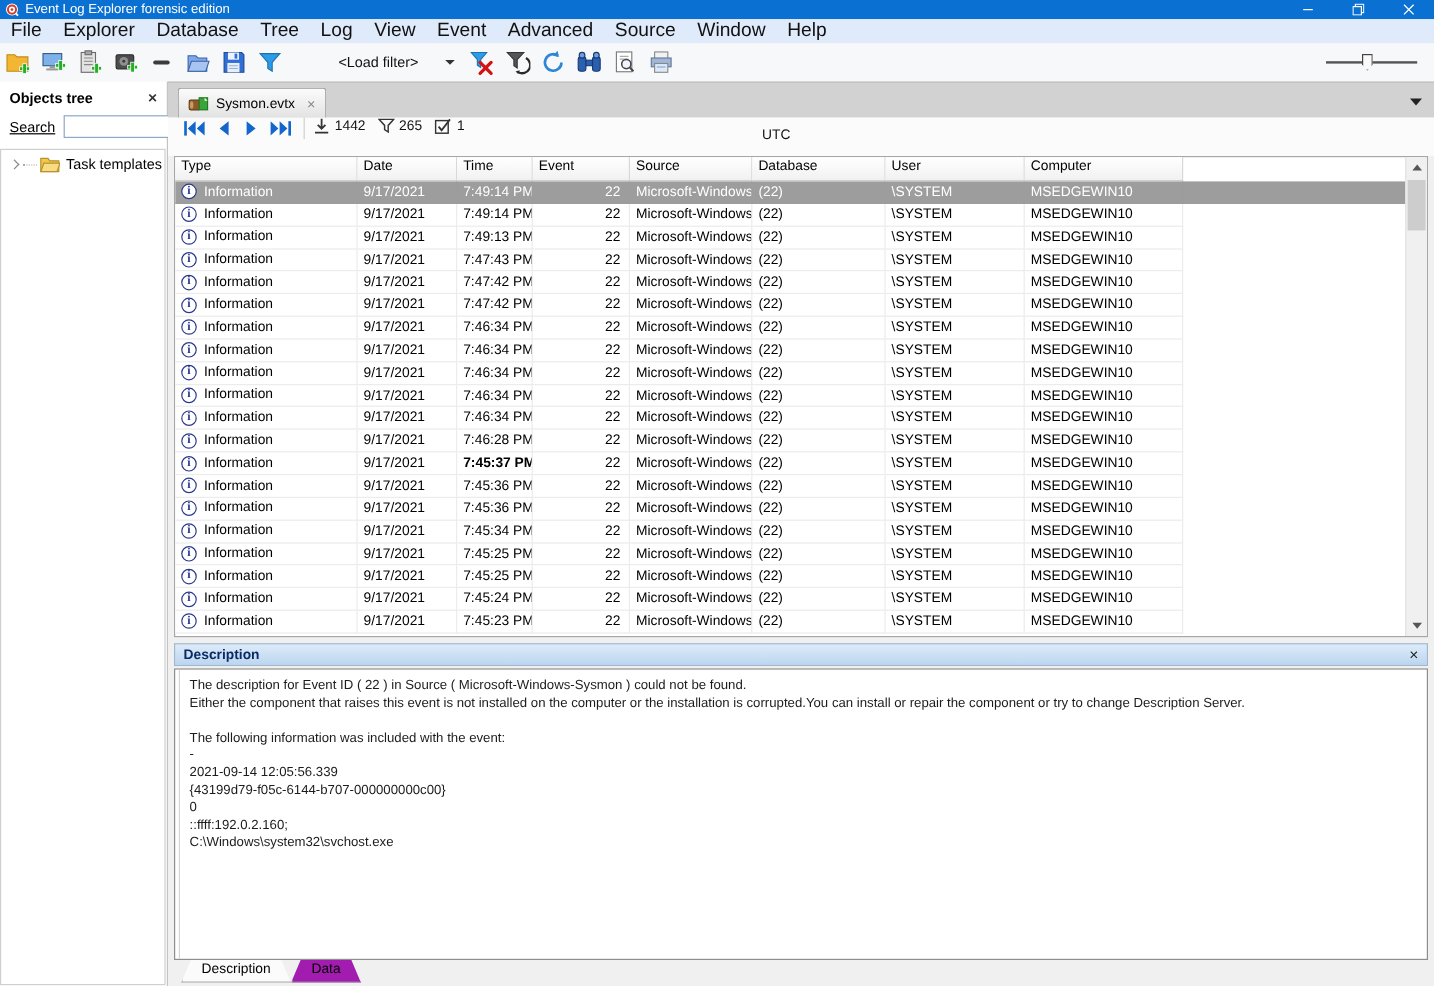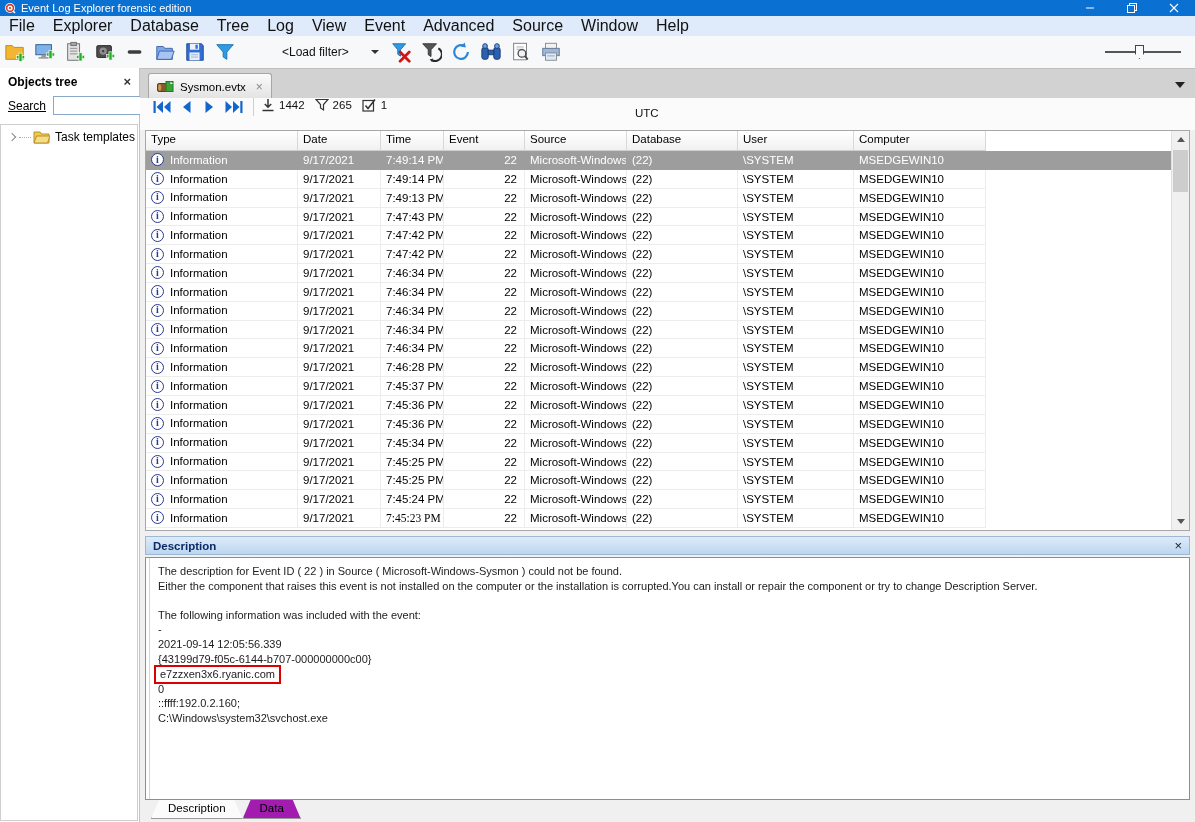--- a/index.html
+++ b/index.html
@@ -535,21 +535,21 @@
         <div class="lv-cell" style="width: 111px;">(22)</div>
         <div class="lv-cell" style="width: 116px;">\SYSTEM</div>
         <div class="lv-cell" style="width: 132px;">MSEDGEWIN10</div>
       </div>
       <div class="lv-row">
         <div class="lv-cell type-cell" style="width: 152px;">
           <span class="info-ico">i</span>
           <span>Information</span>
         </div>
         <div class="lv-cell" style="width: 83px;">9/17/2021</div>
-        <div class="lv-cell" style="width: 63px;">7:45:37 PM</div>
+        <div class="lv-cell" style="width: 63px; font-weight: bold;">7:45:37 PM</div>
         <div class="lv-cell num" style="width: 81px;">22</div>
         <div class="lv-cell" style="width: 102px;">Microsoft-Windows</div>
         <div class="lv-cell" style="width: 111px;">(22)</div>
         <div class="lv-cell" style="width: 116px;">\SYSTEM</div>
         <div class="lv-cell" style="width: 132px;">MSEDGEWIN10</div>
       </div>
       <div class="lv-row">
         <div class="lv-cell type-cell" style="width: 152px;">
           <span class="info-ico">i</span>
           <span>Information</span>
@@ -626,21 +626,21 @@
         <div class="lv-cell" style="width: 111px;">(22)</div>
         <div class="lv-cell" style="width: 116px;">\SYSTEM</div>
         <div class="lv-cell" style="width: 132px;">MSEDGEWIN10</div>
       </div>
       <div class="lv-row">
         <div class="lv-cell type-cell" style="width: 152px;">
           <span class="info-ico">i</span>
           <span>Information</span>
         </div>
         <div class="lv-cell" style="width: 83px;">9/17/2021</div>
-        <div class="lv-cell" style="width: 63px; font-family: Liberation Serif, serif;">7:45:23 PM</div>
+        <div class="lv-cell" style="width: 63px;">7:45:23 PM</div>
         <div class="lv-cell num" style="width: 81px;">22</div>
         <div class="lv-cell" style="width: 102px;">Microsoft-Windows</div>
         <div class="lv-cell" style="width: 111px;">(22)</div>
         <div class="lv-cell" style="width: 116px;">\SYSTEM</div>
         <div class="lv-cell" style="width: 132px;">MSEDGEWIN10</div>
       </div>
     </div>
   <div class="vscroll">
     <div class="vs-arrow" style="top:0">
         <div class="tri-up"></div>
@@ -658,21 +658,20 @@
 </div>
 <div class="desc-body">
   <div class="desc-inner">
       <div class="desc-line">The description for Event ID ( 22 ) in Source ( Microsoft-Windows-Sysmon ) could not be found.</div>
       <div class="desc-line">Either the component that raises this event is not installed on the computer or the installation is corrupted.You can install or repair the component or try to change Description Server.</div>
       <div class="desc-line">&nbsp;</div>
       <div class="desc-line">The following information was included with the event:</div>
       <div class="desc-line">-</div>
       <div class="desc-line">2021-09-14 12:05:56.339</div>
       <div class="desc-line">{43199d79-f05c-6144-b707-000000000c00}</div>
-      <div class="desc-line"><span class="red-box" style="border-color: rgb(221, 0, 0);">e7zzxen3x6.ryanic.com</span></div>
       <div class="desc-line">0</div>
       <div class="desc-line">::ffff:192.0.2.160;</div>
       <div class="desc-line">C:\Windows\system32\svchost.exe</div>
     </div>
 </div>
 
 <div class="bottom-tabs">
     <div class="btab active">Description</div>
     <div class="btab">Data</div>
   </div>

